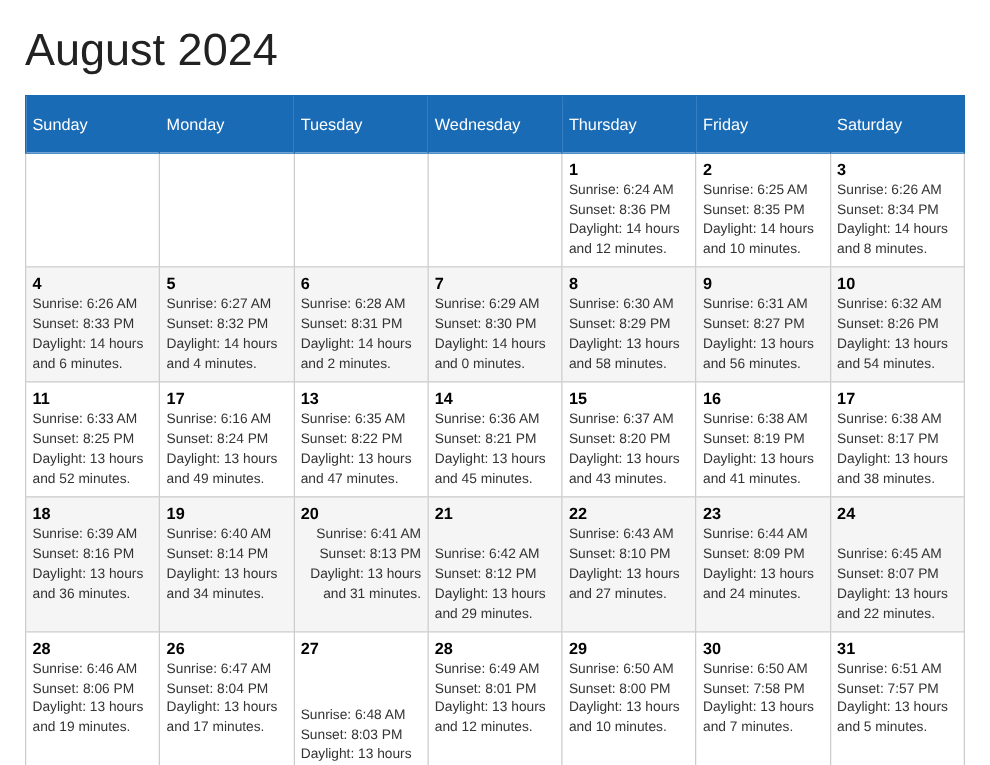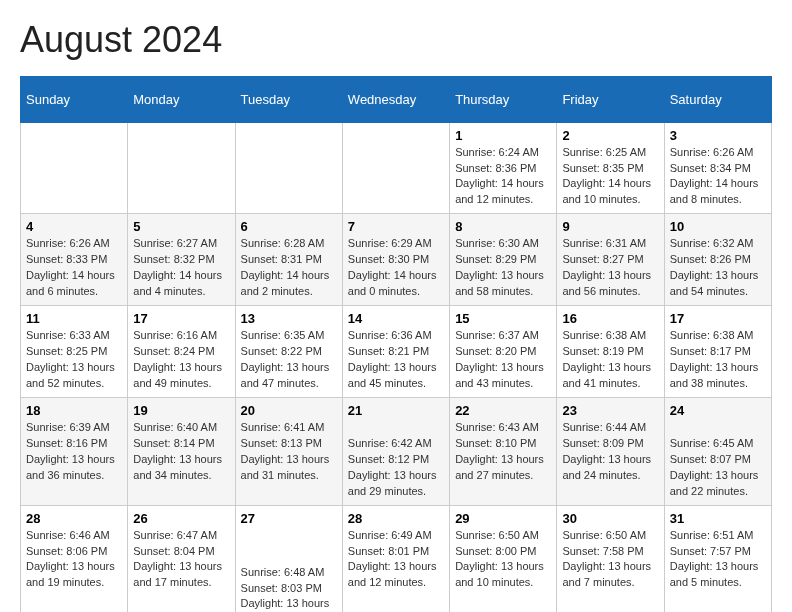--- a/index.html
+++ b/index.html
@@ -231,21 +231,21 @@
 Daylight: 13 hours and 36 minutes.</div>
         </td>
         <td>
           <span class="day-num">19</span>
           <div class="day-info" style="white-space: pre-line;">Sunrise: 6:40 AM
 Sunset: 8:14 PM
 Daylight: 13 hours and 34 minutes.</div>
         </td>
         <td>
           <span class="day-num">20</span>
-          <div class="day-info" style="white-space: pre-line;">Sunrise: 6:41 AM
+          <div class="day-info" style="white-space: pre-line; text-align: right;">Sunrise: 6:41 AM
 Sunset: 8:13 PM
 Daylight: 13 hours and 31 minutes.</div>
         </td>
         <td>
           <span class="day-num">21</span>
           <div class="day-info" style="white-space: pre-line; margin-top: 18px;">Sunrise: 6:42 AM
 Sunset: 8:12 PM
 Daylight: 13 hours and 29 minutes.</div>
         </td>
         <td>

